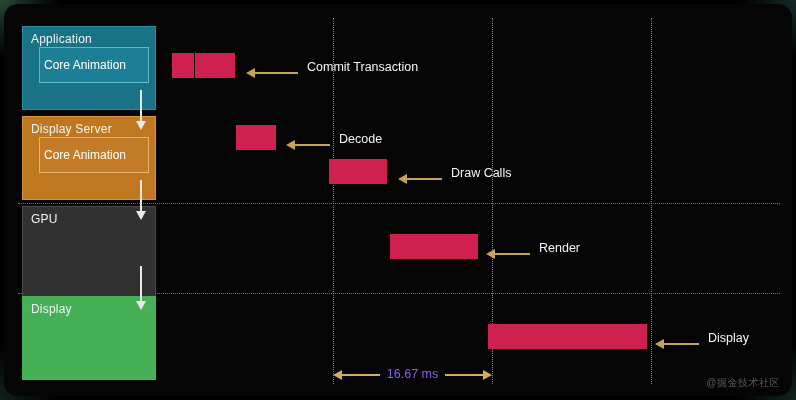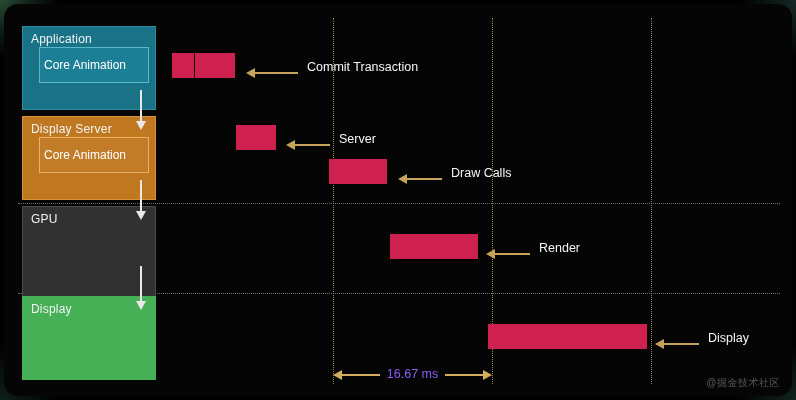--- a/index.html
+++ b/index.html
@@ -289,21 +289,21 @@
 
     <div class="bar" style="left:484px; top:320px; width:159px;"></div>
 
     <div class="callout" style="left:250px; top:54px;">
       <div class="arrow-line" style="width:44px;"></div>
       <span class="callout-text">Commit Transaction</span>
     </div>
 
     <div class="callout" style="left:290px; top:126px;">
       <div class="arrow-line" style="width:36px;"></div>
-      <span class="callout-text">Server</span>
+      <span class="callout-text">Decode</span>
     </div>
 
     <div class="callout" style="left:490px; top:235px;">
       <div class="arrow-line" style="width:36px;"></div>
       <span class="callout-text">Render</span>
     </div>
 
     <div class="callout" style="left:402px; top:160px;">
       <div class="arrow-line" style="width:36px;"></div>
       <span class="callout-text">Draw Calls</span>

